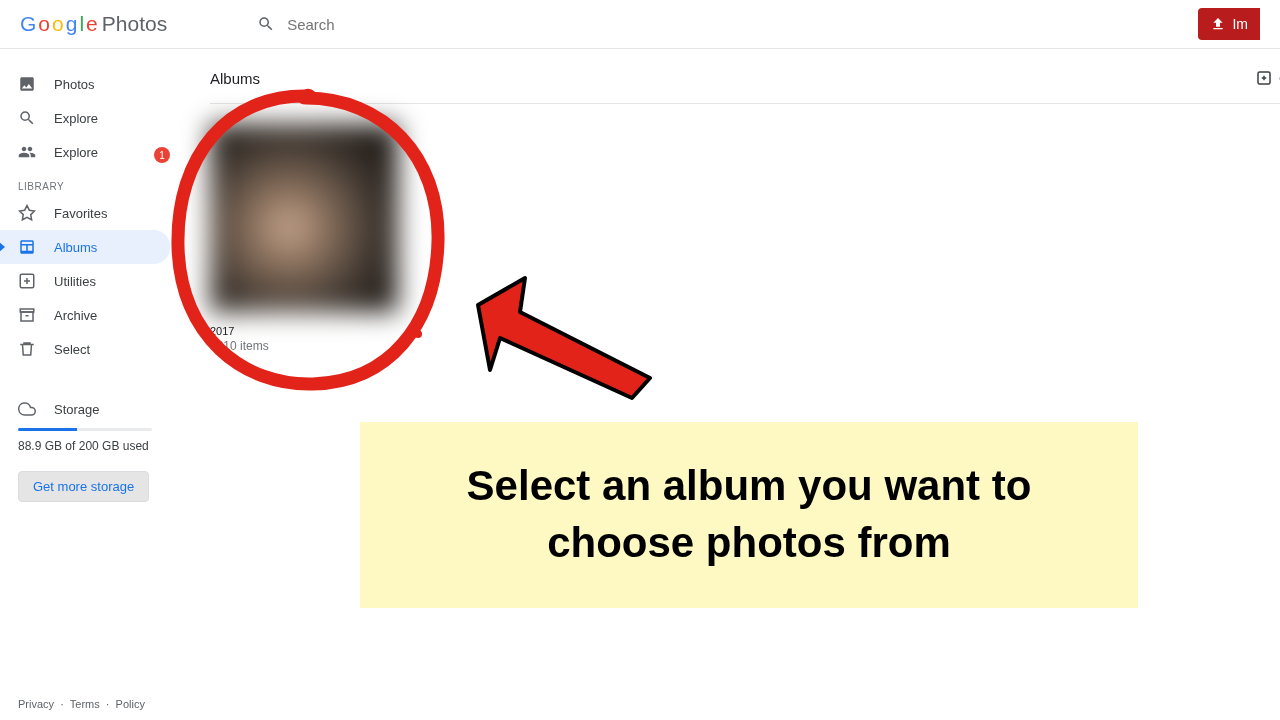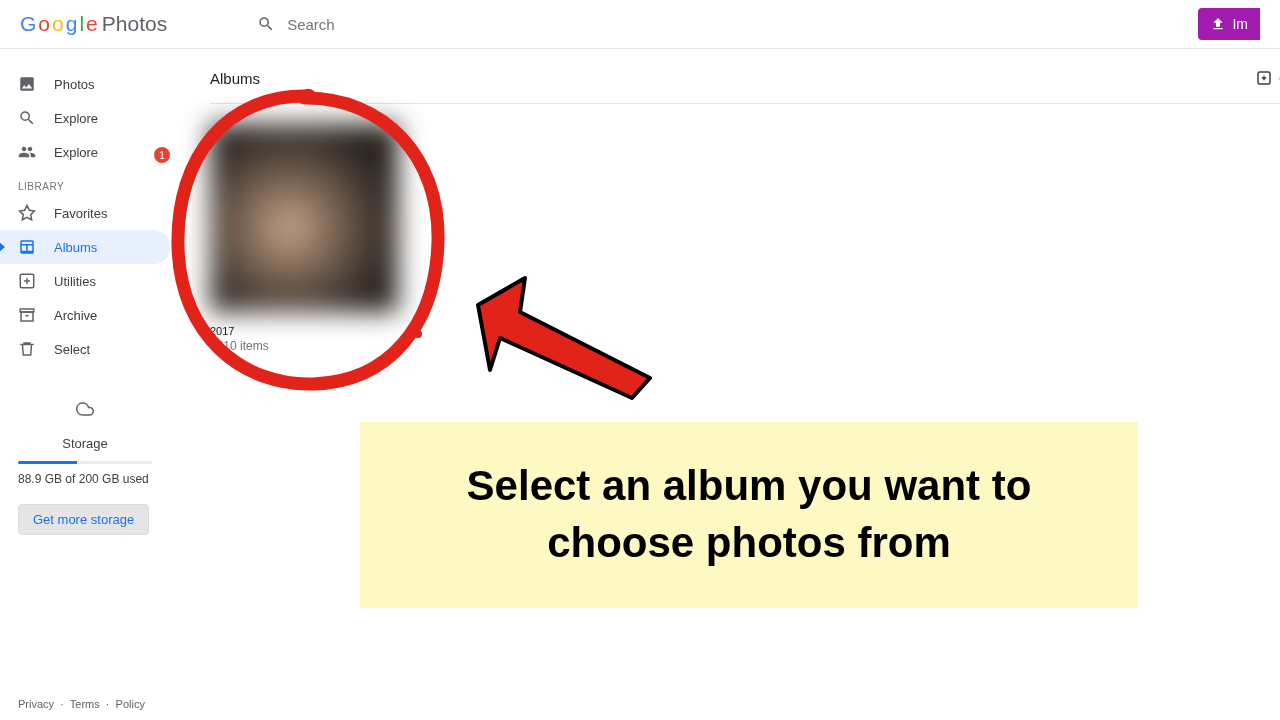--- a/index.html
+++ b/index.html
@@ -53,21 +53,21 @@
     .search-input {
       border: none;
       outline: none;
       font-size: 15px;
       color: #701a75;
       width: 150px;
     }
 
     .import-btn {
       margin-left: auto;
-      background: #a21caf;
+      background: #b91c1c;
       color: #fff;
       border: none;
       border-radius: 4px 0 0 4px;
       padding: 8px 12px;
       font-size: 14px;
       display: flex;
       align-items: center;
       gap: 6px;
       cursor: pointer;
     }
@@ -146,21 +146,20 @@
 
     .storage-item {
       display: flex;
       align-items: center;
       gap: 18px;
       padding: 10px 18px 6px;
       font-size: 13px;
       color: #3c4043;
       cursor: pointer;
       margin-top: 24px;
-      flex-direction: column;
     }
 
     .progress-bar {
       margin: 4px 18px 8px;
       height: 3px;
       background: #e8eaed;
       border-radius: 2px;
       overflow: hidden;
     }
 

